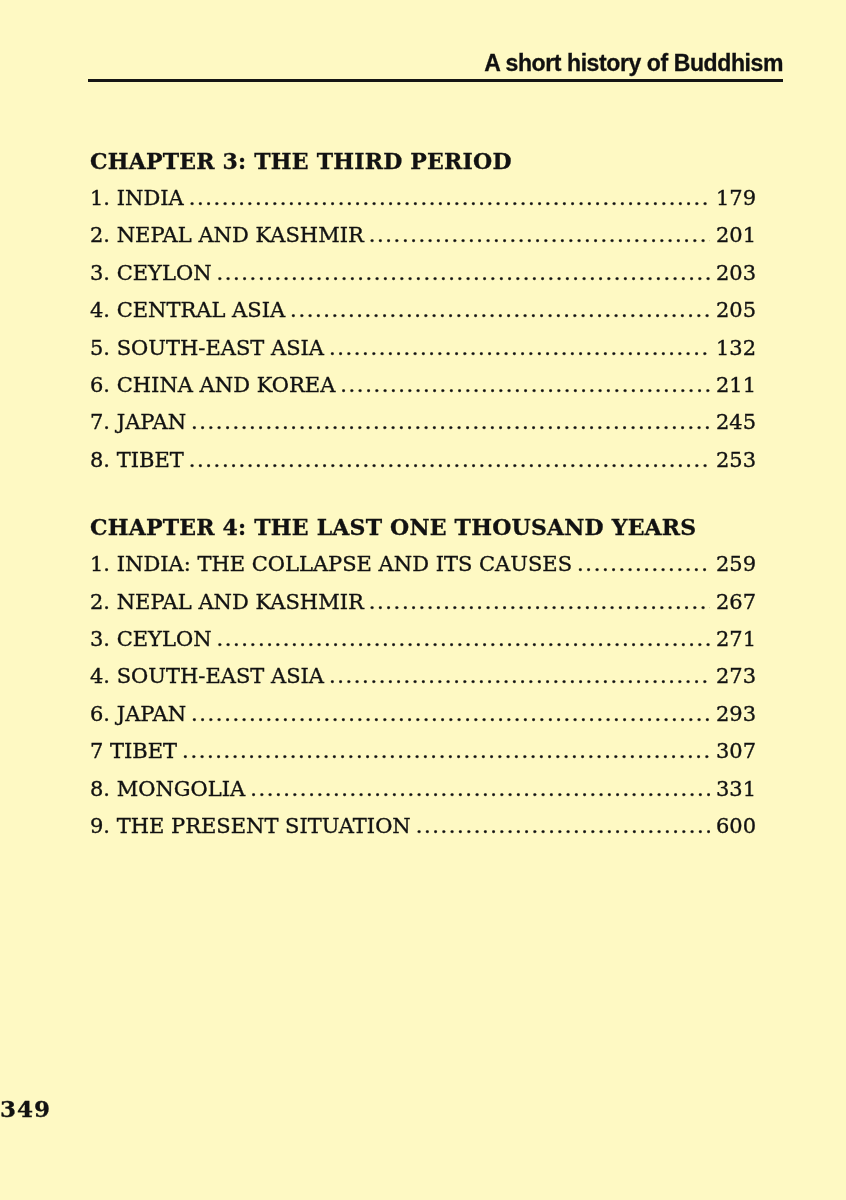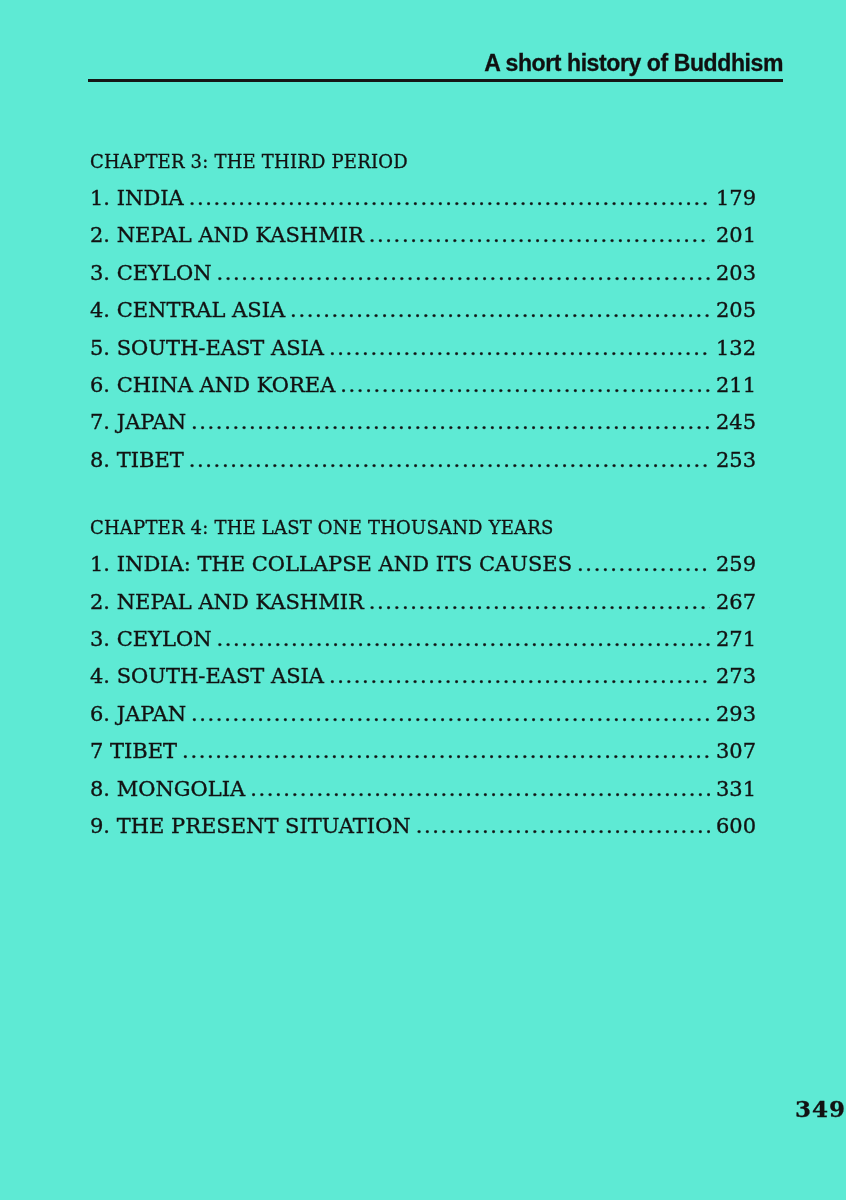--- a/index.html
+++ b/index.html
@@ -4,21 +4,21 @@
 <style>
   html, body {
     margin: 0;
     padding: 0;
     background: #ffffff;
   }
   .page {
     position: relative;
     width: 846px;
     height: 1200px;
-    background: #5eead4;
+    background: #fef9c3;
     overflow: hidden;
     font-family: "DejaVu Serif", serif;
     color: #121212;
   }
   
   .header-title {
     position: absolute;
     top: 50px;
     right: 63px;
     font-family: "Liberation Sans", sans-serif;
@@ -42,22 +42,22 @@
     position: absolute;
     left: 90px;
     top: 143px;
     width: 666px;
   }
   .toc-section.second {
     margin-top: 30px;
   }
   .chapter-heading {
     margin: 0;
-    font-size: 18px;
-    font-weight: normal;
+    font-size: 22px;
+    font-weight: bold;
     line-height: 37px;
     letter-spacing: 0.2px;
     -webkit-text-stroke: 0.3px #121212;
     white-space: nowrap;
   }
   .toc-list {
     margin: 0;
   }
   .toc-row {
     display: flex;
@@ -81,21 +81,21 @@
   }
   .toc-page {
     white-space: nowrap;
   }
   
   .page-number {
     position: absolute;
     top: 1095px;
     left: 0;
     width: 100%;
-    text-align: right;
+    text-align: left;
     font-size: 23px;
     font-weight: bold;
     letter-spacing: 1px;
     -webkit-text-stroke: 0.3px #121212;
   }
 </style>
 </head>
 <body>
 
 <div class="page">

